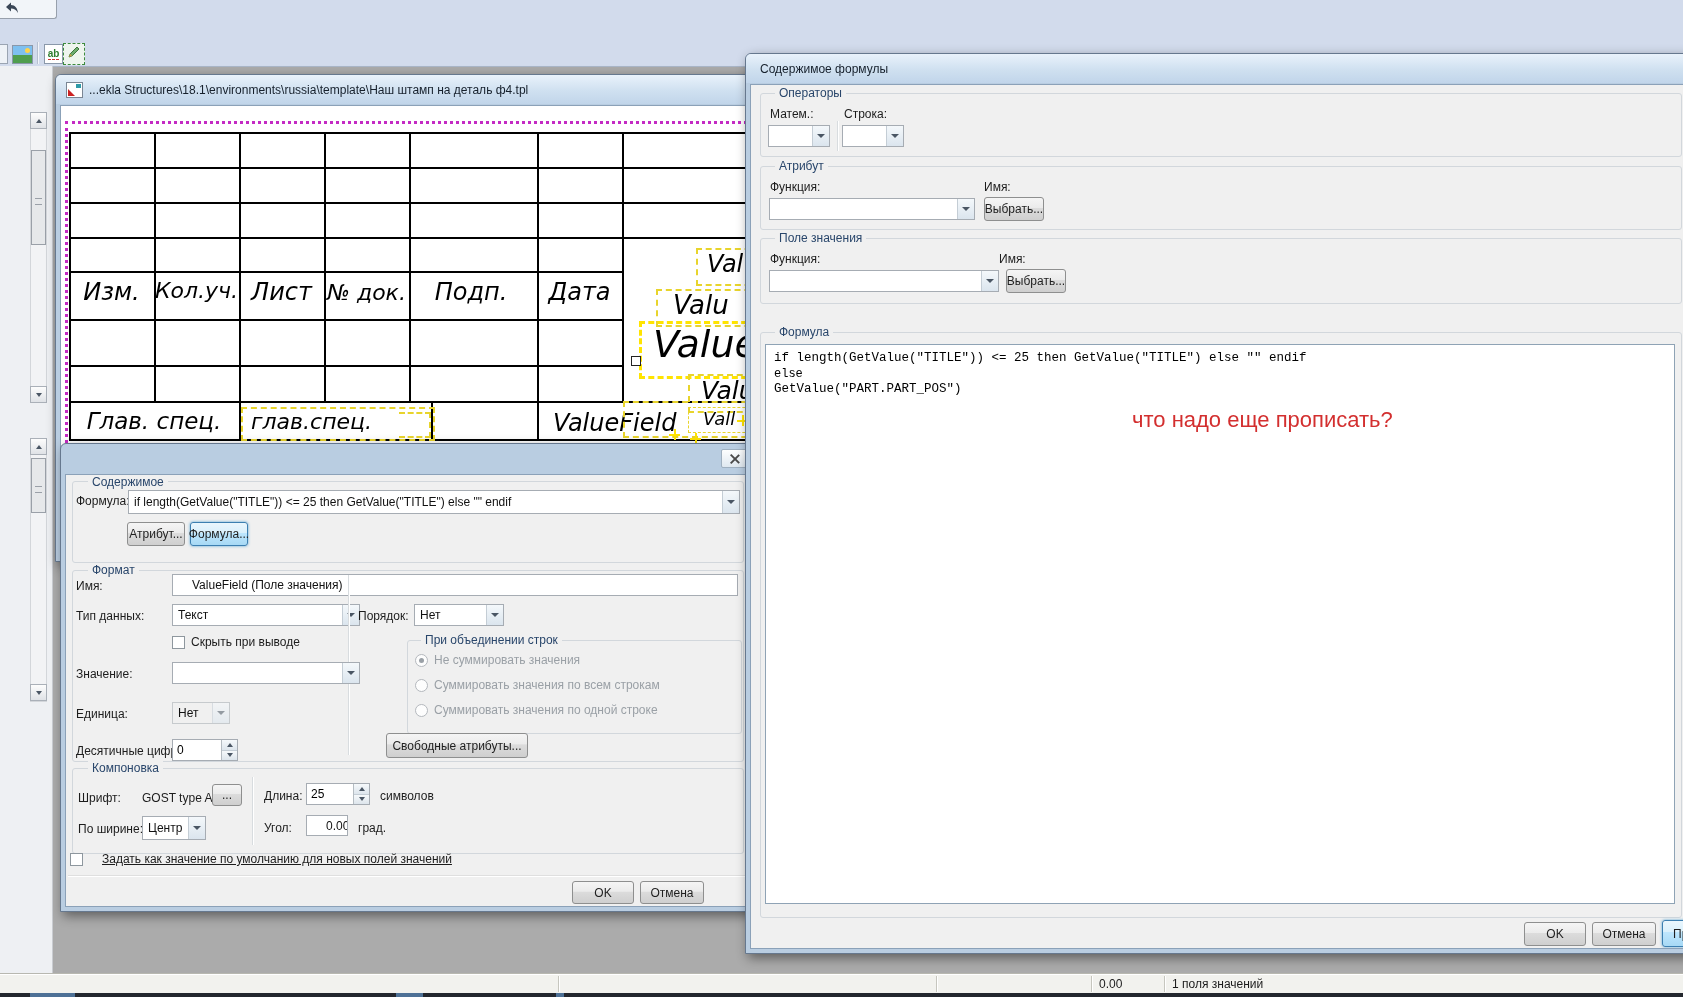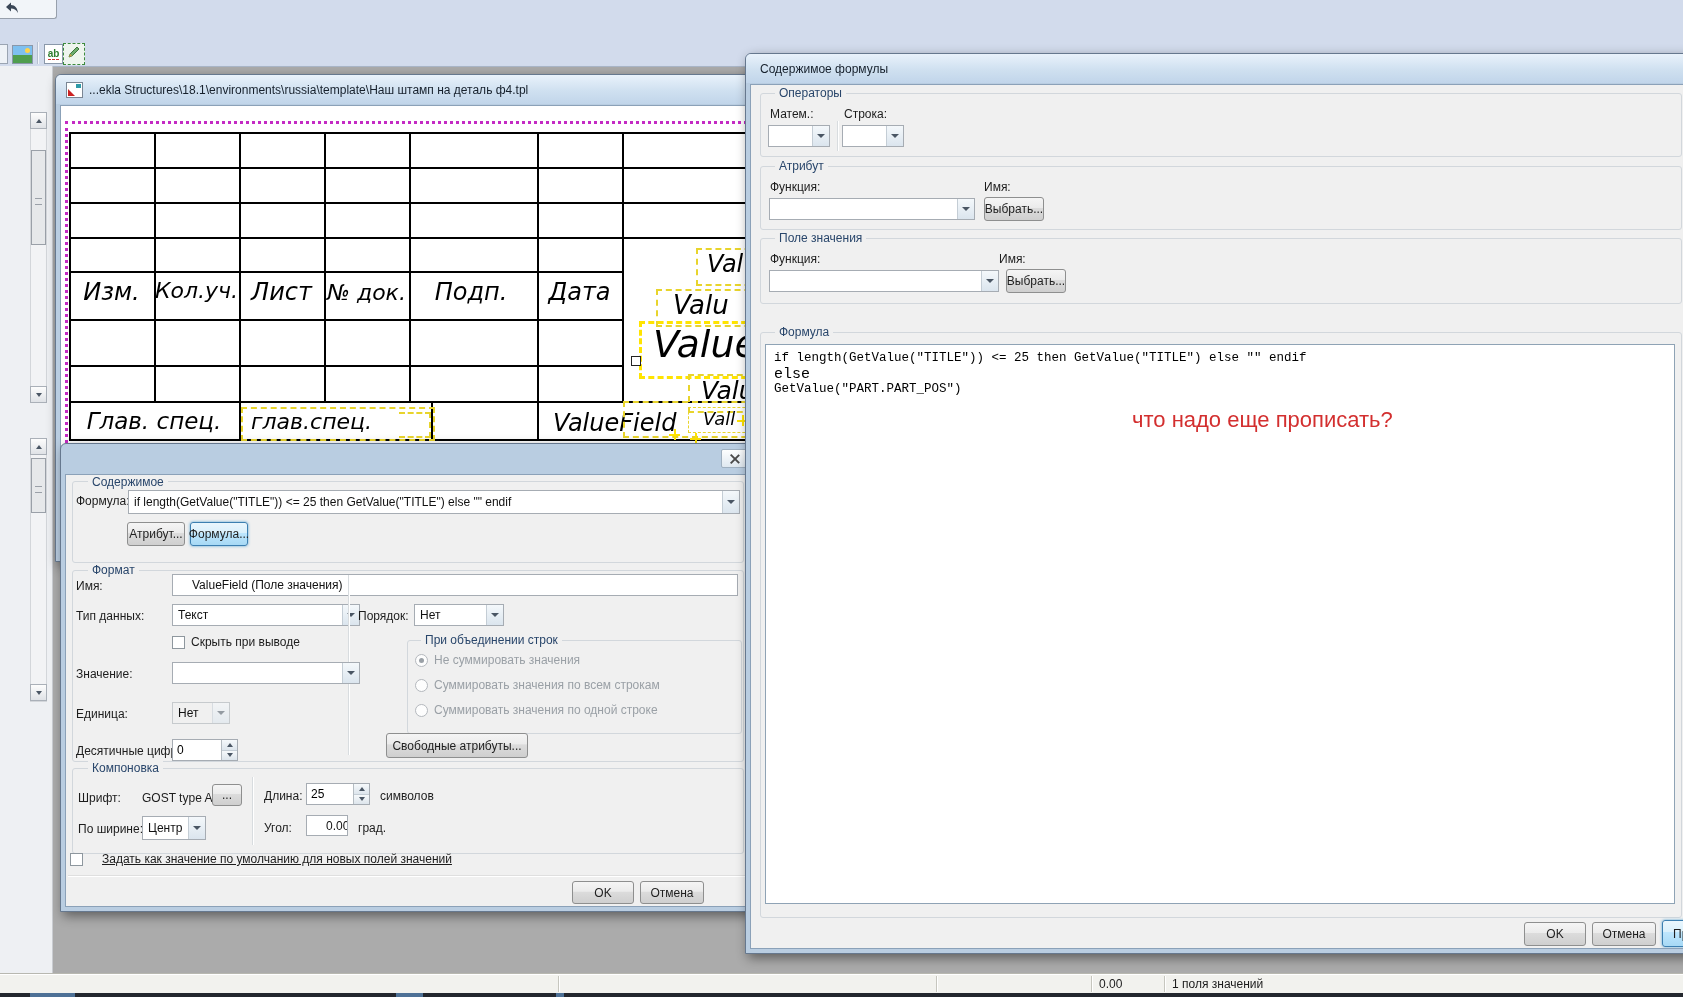--- a/index.html
+++ b/index.html
@@ -375,21 +375,21 @@
         <span class="cbtn">
             <span class="tri-dn"></span>
           </span>
       </div>
       <div class="b7" style="left:255px;top:184px;width:60px;height:24px;">Выбрать...</div>
 
       <div class="group" style="left:9px;top:247px;width:920px;height:584px;"></div>
       <span class="glabel" style="left:24px;top:240px;">Формула</span>
       <div class="abs" style="left:14px;top:259px;width:910px;height:560px;background:#fff;border:1px solid #8fa3b5;box-sizing:border-box;padding:6px 8px;">
         <div class="mono" style="font-size:12.5px;line-height:15.5px;color:#000;white-space:pre;">if length(GetValue("TITLE")) &lt;= 25 then GetValue("TITLE") else "" endif</div>
-        <div class="mono" style="font-size:15px;line-height:15.5px;color:#000;white-space:pre;">else</div>
+        <div class="mono" style="font-size:12px;line-height:15.5px;color:#000;white-space:pre;">else</div>
         <div class="mono" style="font-size:12.5px;line-height:15.5px;color:#000;white-space:pre;">GetValue("PART.PART_POS")</div>
       </div>
 
       <div class="abs" style="left:381px;top:322px;font:22px 'Liberation Sans',sans-serif;color:#d32f2f;white-space:nowrap;">что надо еще прописать?</div>
 
       <div class="b7" style="left:773px;top:837px;width:62px;height:24px;">OK</div>
       <div class="b7" style="left:841px;top:837px;width:64px;height:24px;">Отмена</div>
       <div class="b7 focus" style="left:911px;top:835px;width:84px;height:27px;justify-content:flex-start;padding-left:10px;">Пр</div>
     </div>
   </div>

